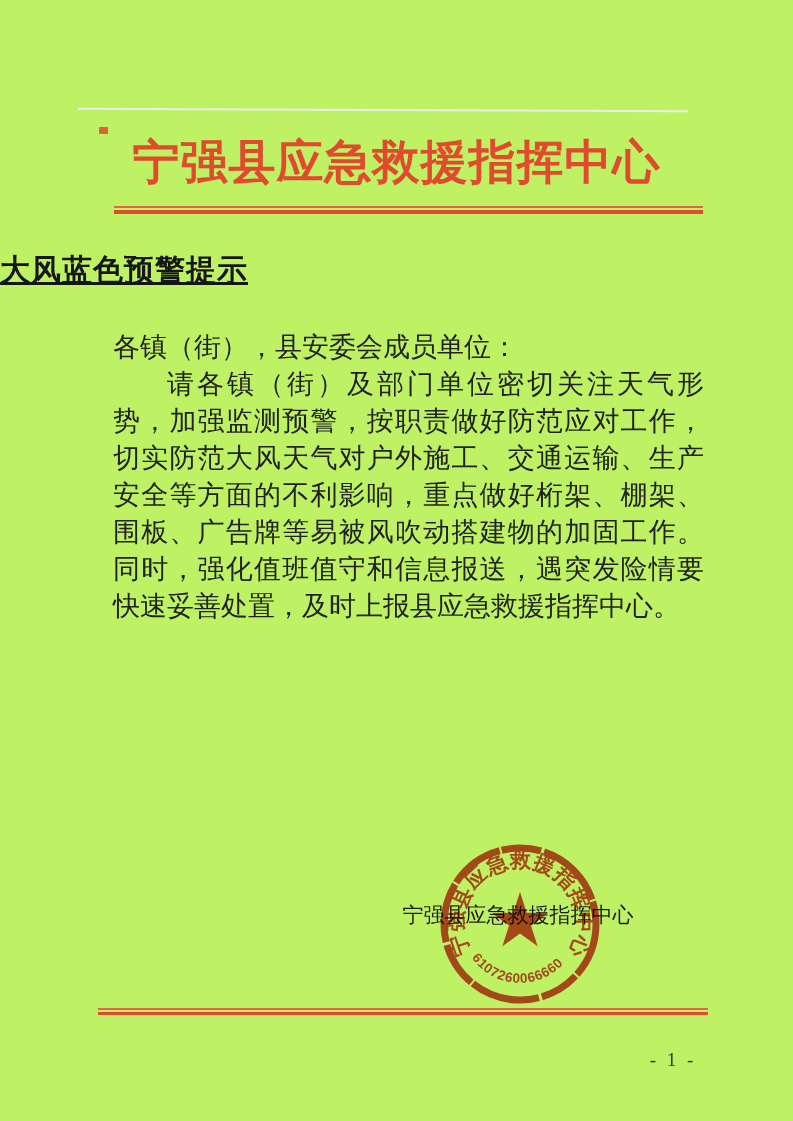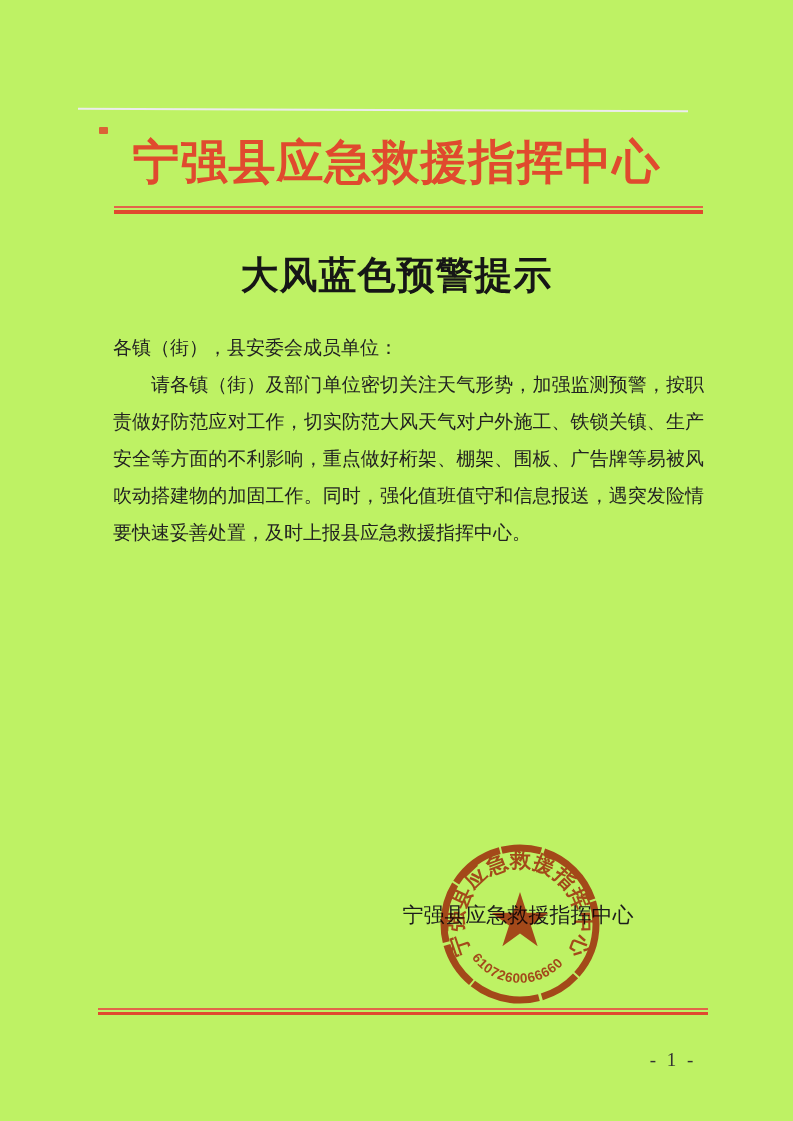--- a/index.html
+++ b/index.html
@@ -47,32 +47,32 @@
     position:absolute;
     top:206px;left:114px;width:589px;
   }
   .header-rule .thin{height:2px;background:#e2654a;}
   .header-rule .gap{height:2px;}
   .header-rule .thick{height:4px;background:var(--accent);}
   
   .doc-title{
     position:absolute;
     top:250px;left:0;width:100%;
-    text-align:center;
-    font-size:38px;
+    font-size:30px;
     font-weight:bold;
     letter-spacing:1px;
     color:#161616;
     white-space:nowrap;
+    text-decoration:underline;
   }
   
   .doc-body{
     position:absolute;
     top:329px;left:113px;width:591px;
-    font-size:19px;
+    font-size:27px;
     line-height:37px;
     text-align:justify;
     color:#222;
   }
   .doc-body p{margin:0;}
   .doc-body p.indent{text-indent:2em;}
   
   .signature{
     position:absolute;
     top:895px;left:383px;width:270px;
@@ -142,21 +142,21 @@
   <div class="header-rule">
     <div class="thin"></div>
     <div class="gap"></div>
     <div class="thick"></div>
   </div>
 
   <h2 class="doc-title">大风蓝色预警提示</h2>
 
   <div class="doc-body">
     <p>各镇（街），县安委会成员单位：</p>
-    <p class="indent">请各镇（街）及部门单位密切关注天气形势，加强监测预警，按职责做好防范应对工作，切实防范大风天气对户外施工、铁锁关镇、生产安全等方面的不利影响，重点做好桁架、棚架、围板、广告牌等易被风吹动搭建物的加固工作。同时，强化值班值守和信息报送，遇突发险情要快速妥善处置，及时上报县应急救援指挥中心。</p>
+    <p class="indent">请各镇（街）及部门单位密切关注天气形势，加强监测预警，按职责做好防范应对工作，切实防范大风天气对户外施工、交通运输、生产安全等方面的不利影响，重点做好桁架、棚架、围板、广告牌等易被风吹动搭建物的加固工作。同时，强化值班值守和信息报送，遇突发险情要快速妥善处置，及时上报县应急救援指挥中心。</p>
   </div>
 
   <div class="signature">
     <div>宁强县应急救援指挥中心</div>
   </div>
 
   <svg class="seal" viewBox="0 0 170 170" xmlns="http://www.w3.org/2000/svg">
     <defs>
       <path id="sealArcTop" d="M 35.6 113.5 A 57 57 0 1 1 134.4 113.5" fill="none"></path>
       <path id="sealArcBottom" d="M 36.7 118.8 A 59 59 0 0 0 133.3 118.8" fill="none"></path>

